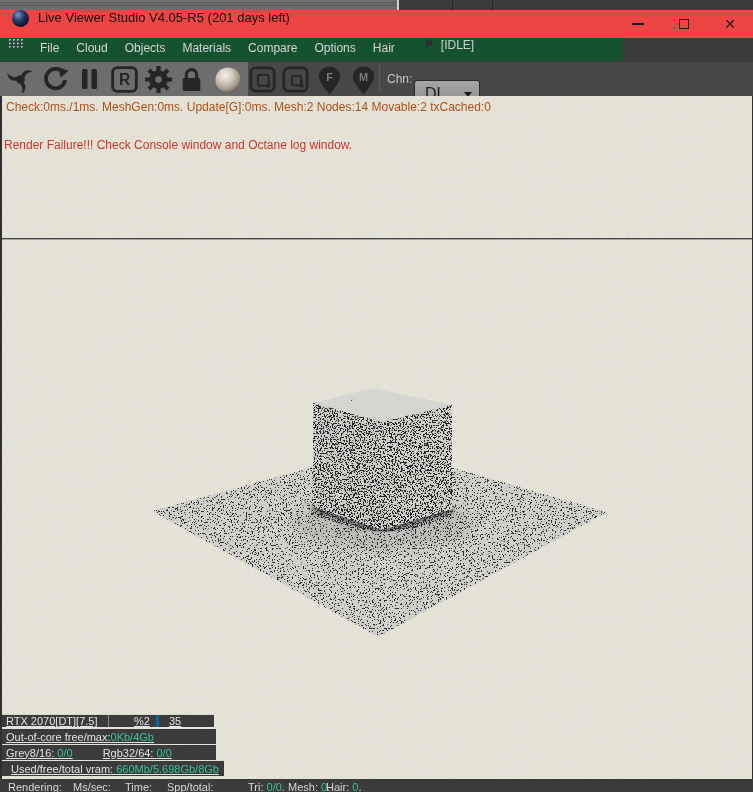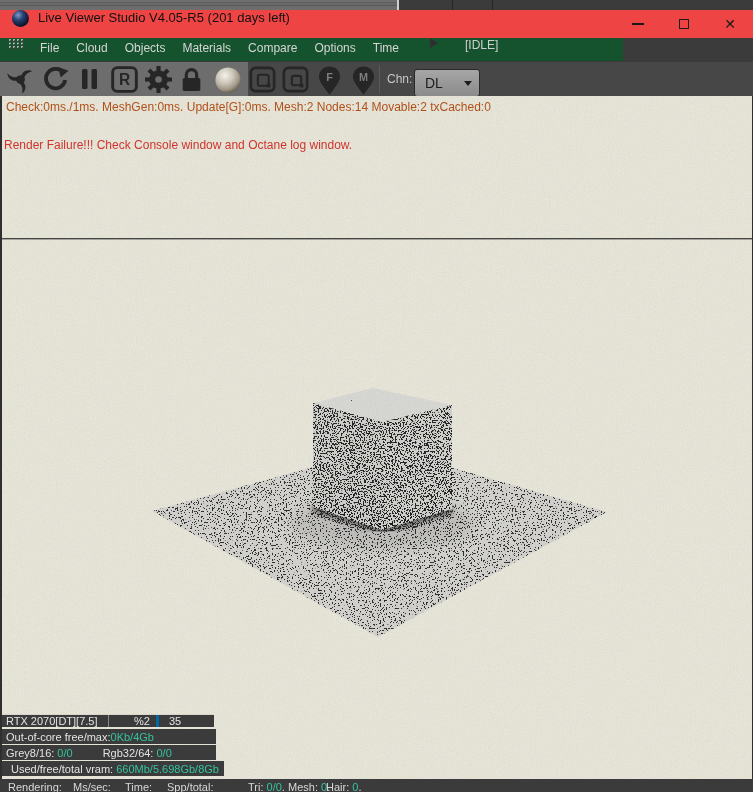--- a/index.html
+++ b/index.html
@@ -27,47 +27,47 @@
   .close-glyph { font-size:14px; color:#1a1a1a; line-height:1; }
 
   
   .menubar { position:absolute; left:0; top:38px; width:623px; height:23px; background:#14532d;
     display:flex; align-items:flex-start; font-size:12px; color:#d6d6d6; }
   .grip { margin-left:8px; margin-right:10px; }
   .menu-item { padding:3px 0; margin-right:17px; white-space:nowrap; }
   .menu-item:first-of-type { margin-left:6px; }
   .play-tri { width:0; height:0; border-left:8px solid #2f2f2f; border-top:5px solid transparent;
     border-bottom:5px solid transparent; margin-left:14px; margin-right:7px; }
-  .idle-label { color:#cfcfcf;margin-left:20px; }
+  .idle-label { color:#cfcfcf; }
 
   
   .toolbar { position:absolute; left:0; top:61px; width:753px; height:35px; background:#474747;
     border-top:1px solid #3a3a3a; }
   .toolbar .seg-left { position:absolute; left:0; top:0; width:248px; height:34px; background:#6d6d6d; }
   .tb-icon { position:absolute; top:4px; cursor:default; }
   .tb-sep { position:absolute; left:379px; top:3px; width:1px; height:28px; background:#5a5a5a; }
   .chn-label { position:absolute; left:387px; top:10px; font-size:12px; color:#c8c8c8; }
-  .chn-dropdown { position:absolute; left:414px; top:7px; width:66px; height:28px;
+  .chn-dropdown { position:absolute; left:414px; top:18px; width:66px; height:28px;
     background:linear-gradient(180deg,#a6a6a6,#8b8b8b); border:1px solid #2a2a2a; border-radius:3px;
-    display:flex; align-items:center; font-size:14px; color:#1d1d1d; cursor:default; }
+    display:flex; align-items:center; font-size:16px; color:#1d1d1d; cursor:default; }
   .chn-dropdown .val { margin-left:10px; }
   .chn-caret { margin-left:auto; margin-right:7px; width:0; height:0;
     border-left:4px solid transparent; border-right:4px solid transparent; border-top:5px solid #1d1d1d; }
 
   
   .content { position:absolute; left:0; top:96px; width:753px; height:684px; background:#eceadb; }
   .edge-l { position:absolute; left:0; top:0; width:2px; height:684px; background:#2f2f2f; z-index:5; }
   .edge-r { position:absolute; right:0; top:0; width:1px; height:684px; background:#2f2f2f; z-index:5; }
   .scene-svg { position:absolute; left:0; top:0; }
   .check-line { position:absolute; left:6px; top:4px; font-size:12px; color:#b0501a; white-space:nowrap; z-index:3; }
   .error-line { position:absolute; left:4px; top:42px; font-size:12px; color:#cf352c; white-space:nowrap; z-index:3;text-align:right; }
 
   
   .gpu-panel { position:absolute; left:2px; top:618px; z-index:4; font-size:11px; }
-  .gpu-row { background:#3b3b3b; color:#e3e3e3; display:flex; align-items:center; height:15px; margin-bottom:1px; }
+  .gpu-row { background:#3b3b3b; color:#e3e3e3; display:flex; align-items:center; height:15px; margin-bottom:1px;text-decoration:underline; }
   .gpu-row.r1 { height:13px; width:212px; margin-bottom:2px; border-top:1px solid #d8d6c8; }
   .gpu-row.r2, .gpu-row.r3 { width:214px; }
   .gpu-row.r4 { width:222px;justify-content:center; }
   .cell { height:100%; display:flex; align-items:center; }
   .cell.dev { width:106px; padding-left:4px; }
   .cell.pct { width:48px; justify-content:flex-end; padding-right:6px; border-left:1px solid #8a8a8a; }
   .cell.spp { width:56px; padding-left:10px; border-left:3px solid #0369a1; }
   .gpu-row .lbl { padding-left:4px; white-space:pre; }
   .teal { color:#35c39e; }
   .pair2 { margin-left:26px; }
@@ -134,21 +134,21 @@
         <circle cx="11" cy="10" r="1"></circle>
         <circle cx="15" cy="10" r="1"></circle>
     </g>
   </svg>
   <div class="menu-item">File</div>
   <div class="menu-item">Cloud</div>
   <div class="menu-item">Objects</div>
   <div class="menu-item">Materials</div>
   <div class="menu-item">Compare</div>
   <div class="menu-item">Options</div>
-  <div class="menu-item">Time</div>
+  <div class="menu-item">Hair</div>
   <div class="play-tri"></div>
   <div class="idle-label">[IDLE]</div>
 </div>
 
 <div class="toolbar">
   <div class="seg-left"></div>
 
   <svg class="tb-icon" style="left:7px" width="27" height="27" viewBox="0 0 26 26">
     <g fill="#262626">
       <path d="M13,13 C13.5,5.5 19,2.5 24.5,5 C19.5,6 16.5,9 16.5,13 Z"></path>

